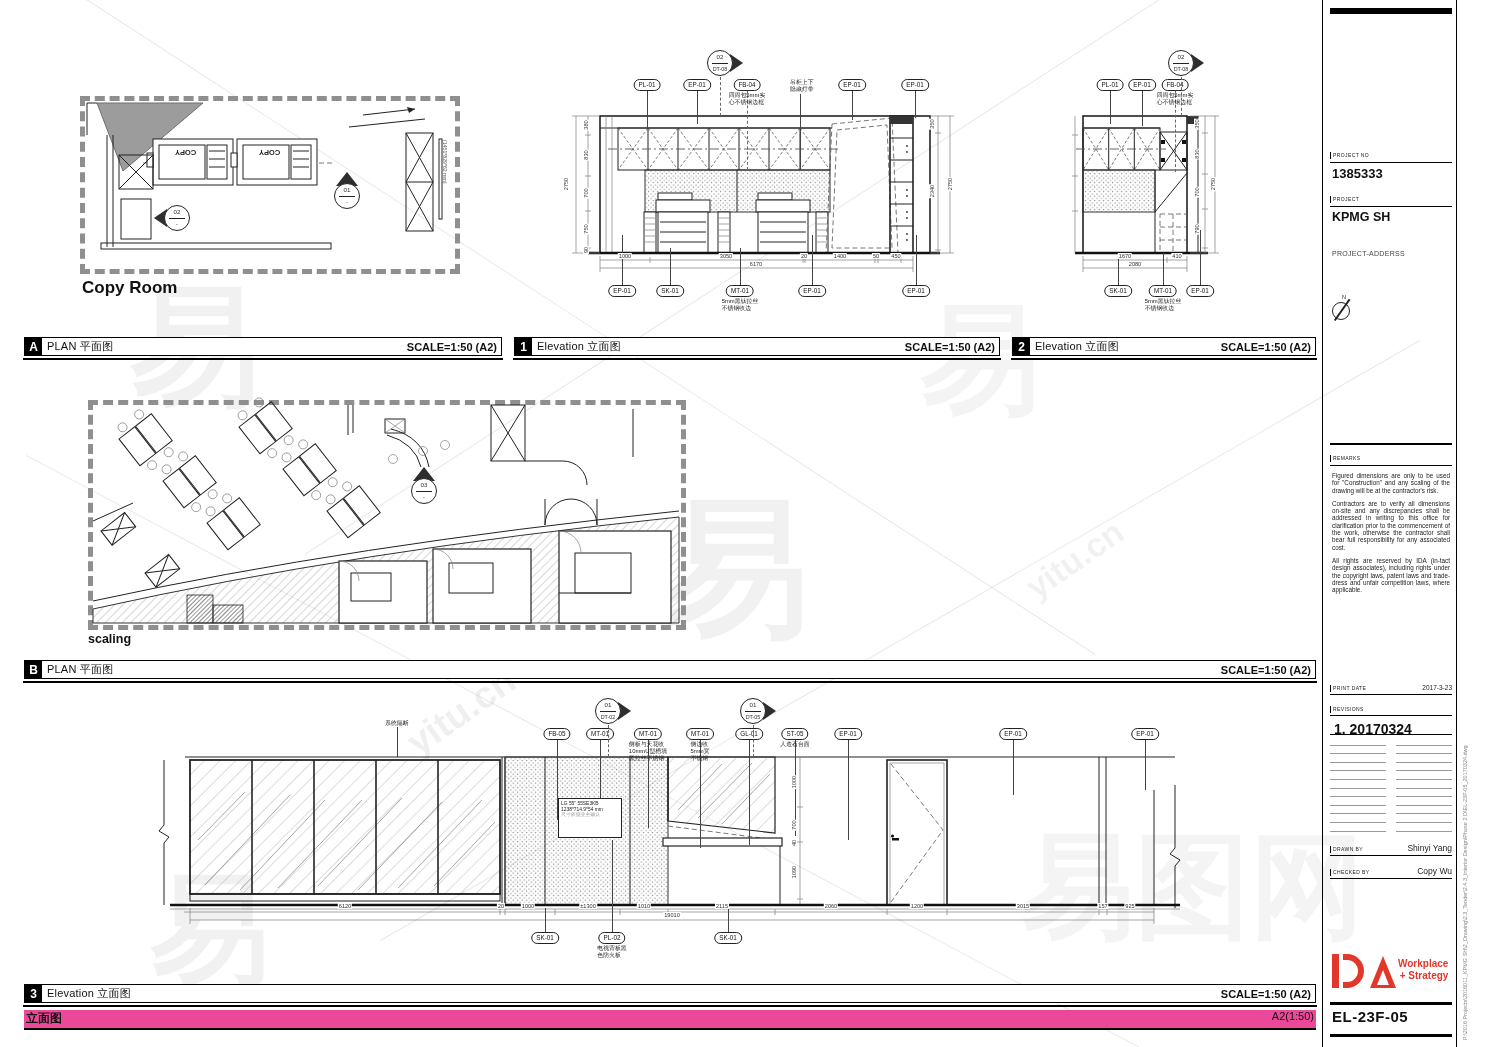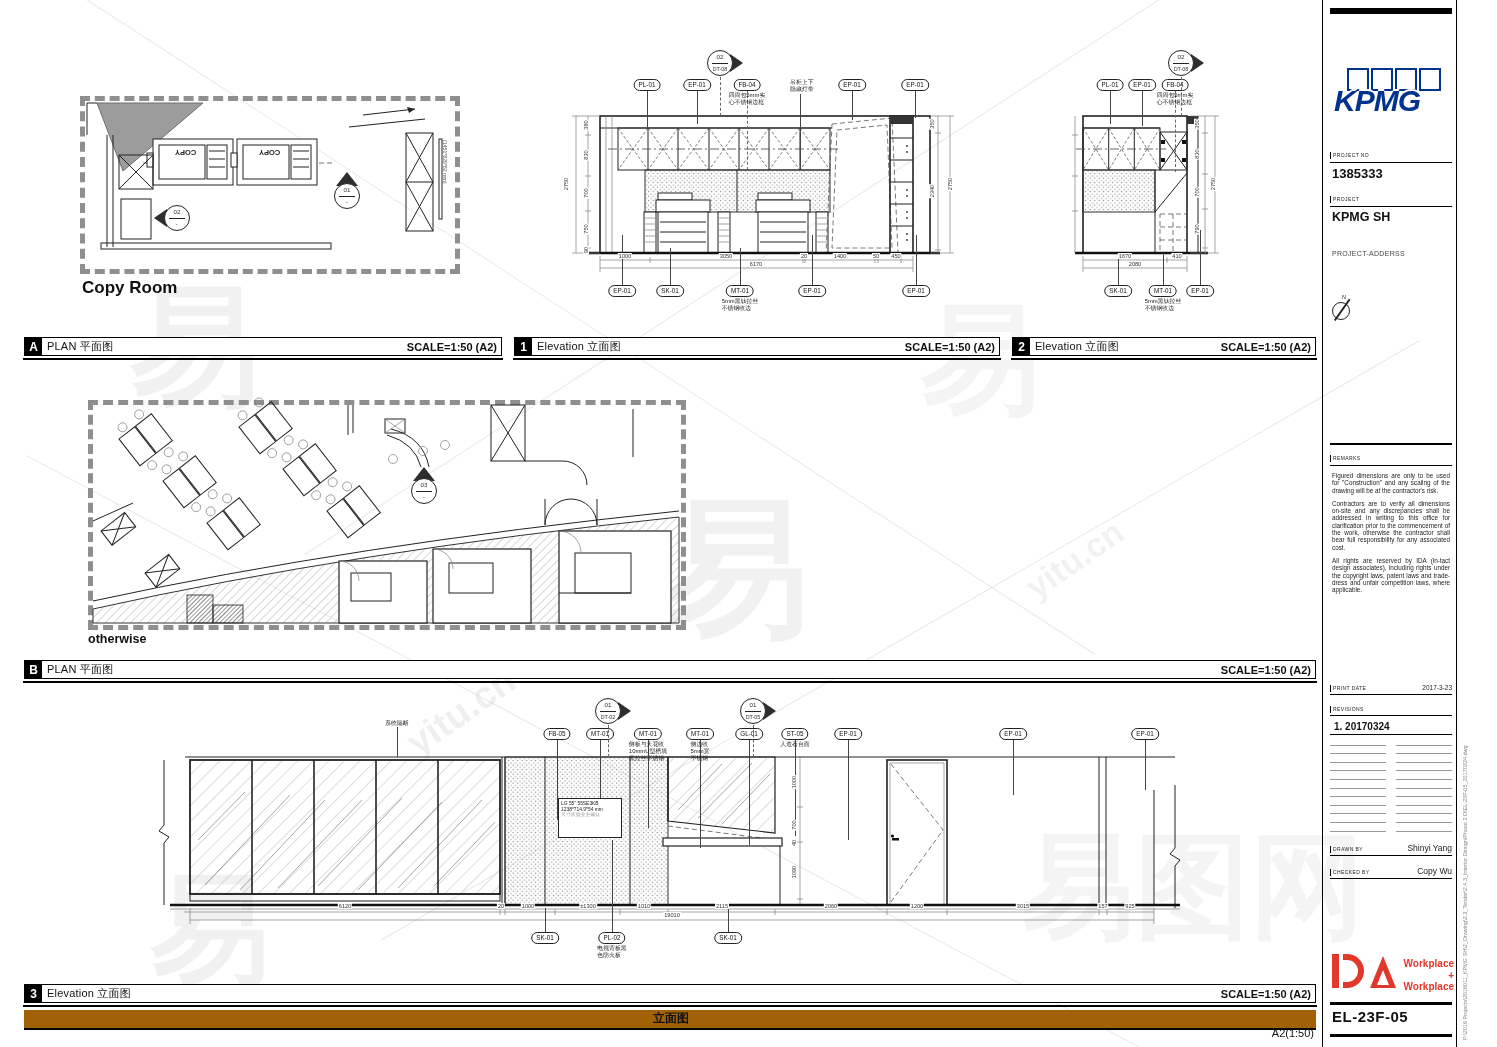--- a/index.html
+++ b/index.html
@@ -11,21 +11,21 @@
   .wline{position:absolute;height:1px;background:#cfcfcf;opacity:.45;z-index:0;}
   
   .dashedbox{position:absolute;border:5px dashed #8f8f8f;box-sizing:border-box;background:transparent;z-index:1;}
   .caption{position:absolute;font-weight:bold;font-size:17px;color:#111;z-index:2;}
   
   .tbar{position:absolute;height:19px;border:1.6px solid #000;box-sizing:border-box;display:flex;align-items:center;background:#fff;z-index:4;}
   .tbar:after{content:"";position:absolute;left:-1.6px;right:-1.6px;bottom:-5px;height:1.6px;background:#000;}
   .badge{height:100%;background:#000;color:#fff;font-weight:bold;font-size:12px;display:flex;align-items:center;justify-content:center;flex:0 0 17px;}
   .btitle{font-size:11px;font-weight:normal;margin-left:5px;letter-spacing:.2px;}
   .bscale{margin-left:auto;font-size:11px;font-weight:bold;margin-right:4px;}
-  .footbar{position:absolute;display:flex;align-items:center;border-bottom:2.6px solid #000;box-sizing:border-box;background:#a16207;z-index:4;flex-direction:column;}
+  .footbar{position:absolute;display:flex;align-items:flex-start;border-bottom:2.6px solid #000;box-sizing:border-box;background:#ec4899;z-index:4;}
   .flabel{font-size:12px;font-weight:bold;margin-left:2px;}
   .fsize{margin-left:auto;font-size:11px;margin-right:2px;}
   
   #overlay-layer{position:absolute;inset:0;z-index:5;pointer-events:none;}
   .co{position:absolute;transform:translateX(-50%);display:flex;flex-direction:column;align-items:center;}
   .oval{border:1px solid #222;border-radius:7px;background:#fff;font-size:6.3px;line-height:9.5px;padding:0 4px;white-space:nowrap;color:#111;}
   .conote{font-size:5.9px;line-height:6.8px;color:#222;margin-top:1.5px;white-space:nowrap;text-align:left;}
   .leader{position:absolute;width:0;border-left:1px solid #444;}
   .leader.dash{border-left:1px dashed #666;}
   .dim{position:absolute;font-size:5.6px;color:#333;transform:translate(-50%,-50%);white-space:nowrap;background:#fff;padding:0 1px;line-height:6px;}
@@ -473,21 +473,21 @@
           <line x1="0" y1="0" x2="30" y2="18"></line>
           <line x1="30" y1="0" x2="0" y2="18"></line>
         </g>
       <g transform="translate(52,168) rotate(-38)">
           <rect width="30" height="18"></rect>
           <line x1="0" y1="0" x2="30" y2="18"></line>
           <line x1="30" y1="0" x2="0" y2="18"></line>
         </g>
     </g>
   </svg>
-  <div class="caption" style="left:88px;top:632px;font-size:12.5px;">otherwise</div>
+  <div class="caption" style="left:88px;top:632px;font-size:12.5px;">scaling</div>
 
   <div class="tbar" style="left:24px;top:660px;width:1292px;">
     <span class="badge">B</span>
     <span class="btitle">PLAN 平面图</span>
     <span class="bscale">SCALE=1:50 (A2)</span>
   </div>
 
   <svg class="lw" style="left:150px;top:690px;" width="1060" height="300" viewBox="0 0 1060 300">
     <defs>
       <pattern id="dotsE3" width="4.5" height="4.5" patternUnits="userSpaceOnUse">
@@ -589,27 +589,20 @@
   </div>
   <div class="footbar" style="left:24px;top:1010px;width:1292px;height:20px;">
     <span class="flabel">立面图</span>
     <span class="fsize">A2(1:50)</span>
   </div>
 
   <div class="vline" style="left:1322px;"></div>
   <div class="vline" style="left:1456px;"></div>
   <div class="abs" style="left:1330px;top:8px;width:122px;height:6px;background:#000;z-index:4;"></div>
 
-  <div class="tb" style="left:1330px;top:68px;width:122px;height:52px;">
-    <span class="kpmg-sq" style="left:17px;top:0;"></span>
-    <span class="kpmg-sq" style="left:41px;top:0;"></span>
-    <span class="kpmg-sq" style="left:65px;top:0;"></span>
-    <span class="kpmg-sq" style="left:89px;top:0;"></span>
-    <span class="kpmg-txt" style="left:4px;top:16px;">KPMG</span>
-  </div>
 
   <div class="tb tb-label" style="left:1330px;top:152px;width:120px;">PROJECT NO</div>
   <div class="hl" style="left:1330px;top:162px;width:122px;"></div>
   <div class="tb tb-value-lg" style="left:1332px;top:166px;">1385333</div>
 
   <div class="tb tb-label" style="left:1330px;top:196px;width:120px;">PROJECT</div>
   <div class="hl" style="left:1330px;top:206px;width:122px;"></div>
   <div class="tb tb-value-md" style="left:1332px;top:210px;">KPMG SH</div>
 
   <div class="tb tb-addr" style="left:1332px;top:250px;">PROJECT-ADDERSS</div>
@@ -630,21 +623,21 @@
   </div>
 
   <div class="tb tb-row" style="left:1330px;top:684px;">
     <span class="tb-label">PRINT DATE</span>
     <span class="rv" style="font-size:6.5px;">2017-3-23</span>
   </div>
   <div class="hl" style="left:1330px;top:694px;width:122px;"></div>
 
   <div class="tb tb-label" style="left:1330px;top:706px;width:120px;">REVISIONS</div>
   <div class="hl" style="left:1330px;top:715px;width:122px;"></div>
-  <div class="tb" style="left:1334px;top:721px;font-size:10px;font-weight:bold;color:#111;text-align:right;">1. 20170324</div>
+  <div class="tb" style="left:1334px;top:721px;font-size:14px;font-weight:bold;color:#111;text-align:right;">1. 20170324</div>
   <div class="hl" style="left:1330px;top:734px;width:122px;"></div>
   <div class="revgrid" style="left:1330px;top:737px;height:100px;"></div>
   <div class="revgrid" style="left:1396px;top:737px;height:100px;"></div>
 
   <div class="tb tb-row" style="left:1330px;top:843px;">
     <span class="tb-label">DRAWN BY</span>
     <span class="rv">Shinyi Yang</span>
   </div>
   <div class="hl" style="left:1330px;top:855px;width:122px;"></div>
   <div class="tb tb-row" style="left:1330px;top:866px;">
@@ -653,21 +646,21 @@
   </div>
   <div class="hl" style="left:1330px;top:878px;width:122px;"></div>
 
   <div class="tb" style="left:1332px;top:950px;width:122px;height:44px;">
     <span class="ida-i" style="left:0;top:4px;width:7px;height:34px;"></span>
     <span class="ida-d" style="left:11px;top:4px;width:21px;height:34px;"></span>
     <span class="ida-a" style="left:38px;top:6px;"></span>
     <span class="ida-a-in" style="left:45px;top:20px;"></span>
     <span class="ida-words" style="left:66px;top:8px;">
       <span style="display:block;">Workplace</span>
-      <span style="display:block;">+ Workplace</span>
+      <span style="display:block;">+ Strategy</span>
     </span>
   </div>
   <div class="hl" style="left:1330px;top:1002px;width:122px;height:2.5px;"></div>
   <div class="sheetno" style="left:1332px;top:1008px;">EL-23F-05</div>
   <div class="hl" style="left:1330px;top:1034px;width:122px;height:2.5px;"></div>
 
   <div class="filepath" style="left:1462px;top:1040px;">P:\2016 Projects\2016011_KPMG SH\2_Drawing\2.3_Tender\2.4.3_Interior Design\Phase 2 D\EL-23F-05_20170324.dwg</div>
 
   <div id="overlay-layer">
       <div class="leader" style="left: 646.5px; top: 90px; height: 38px;"></div>

